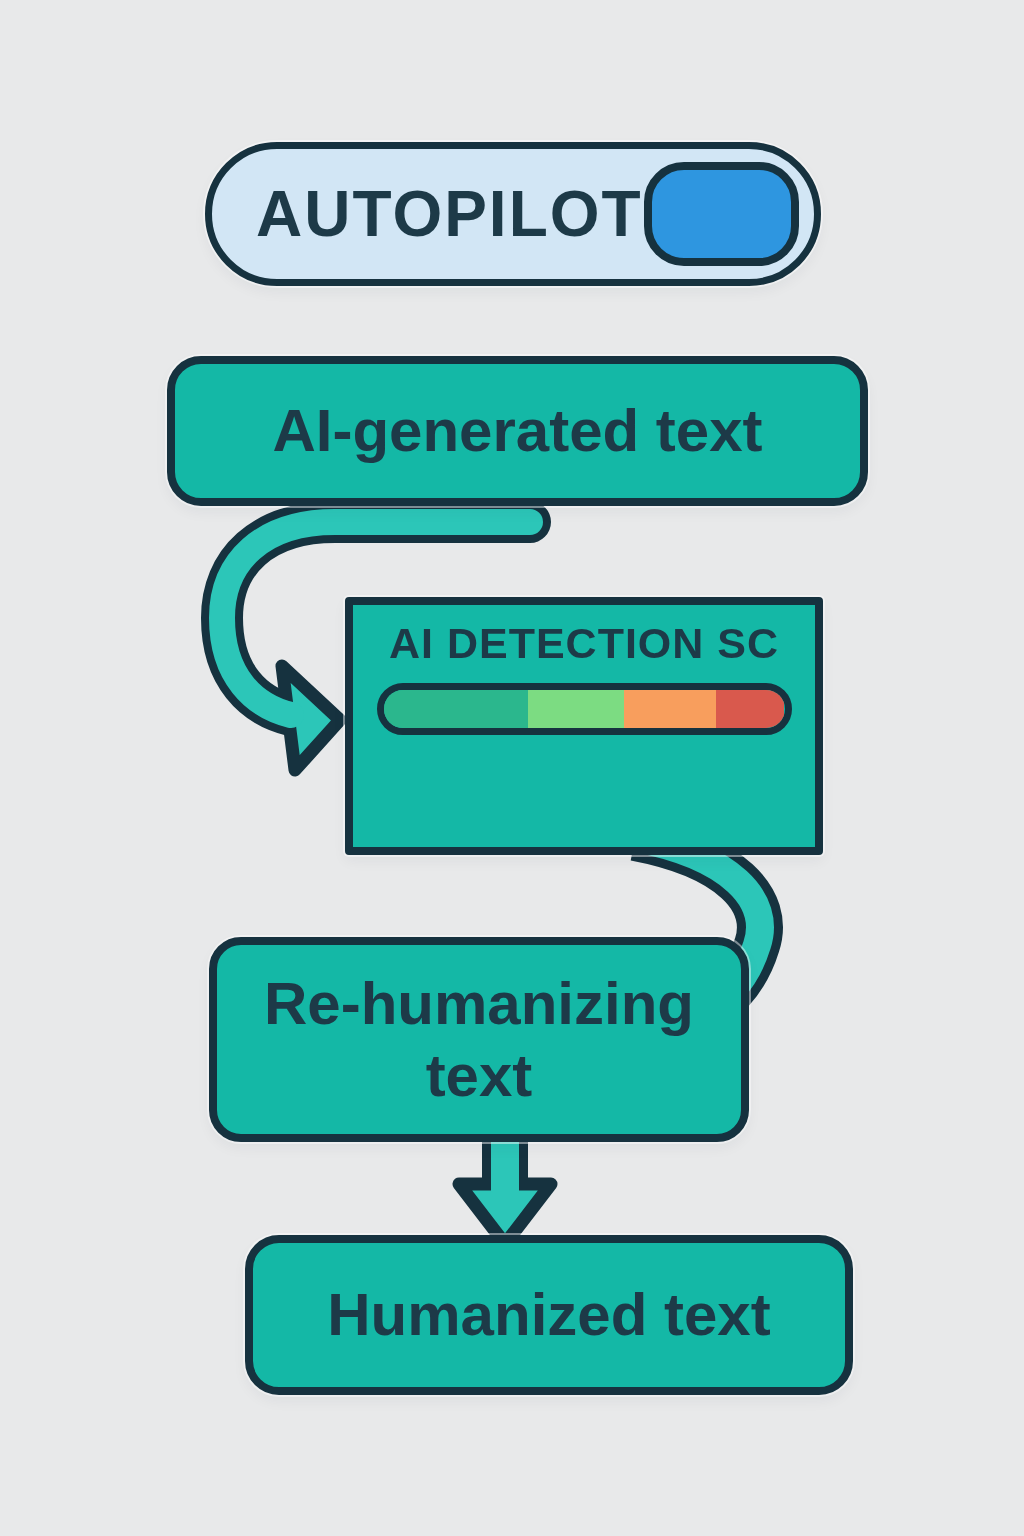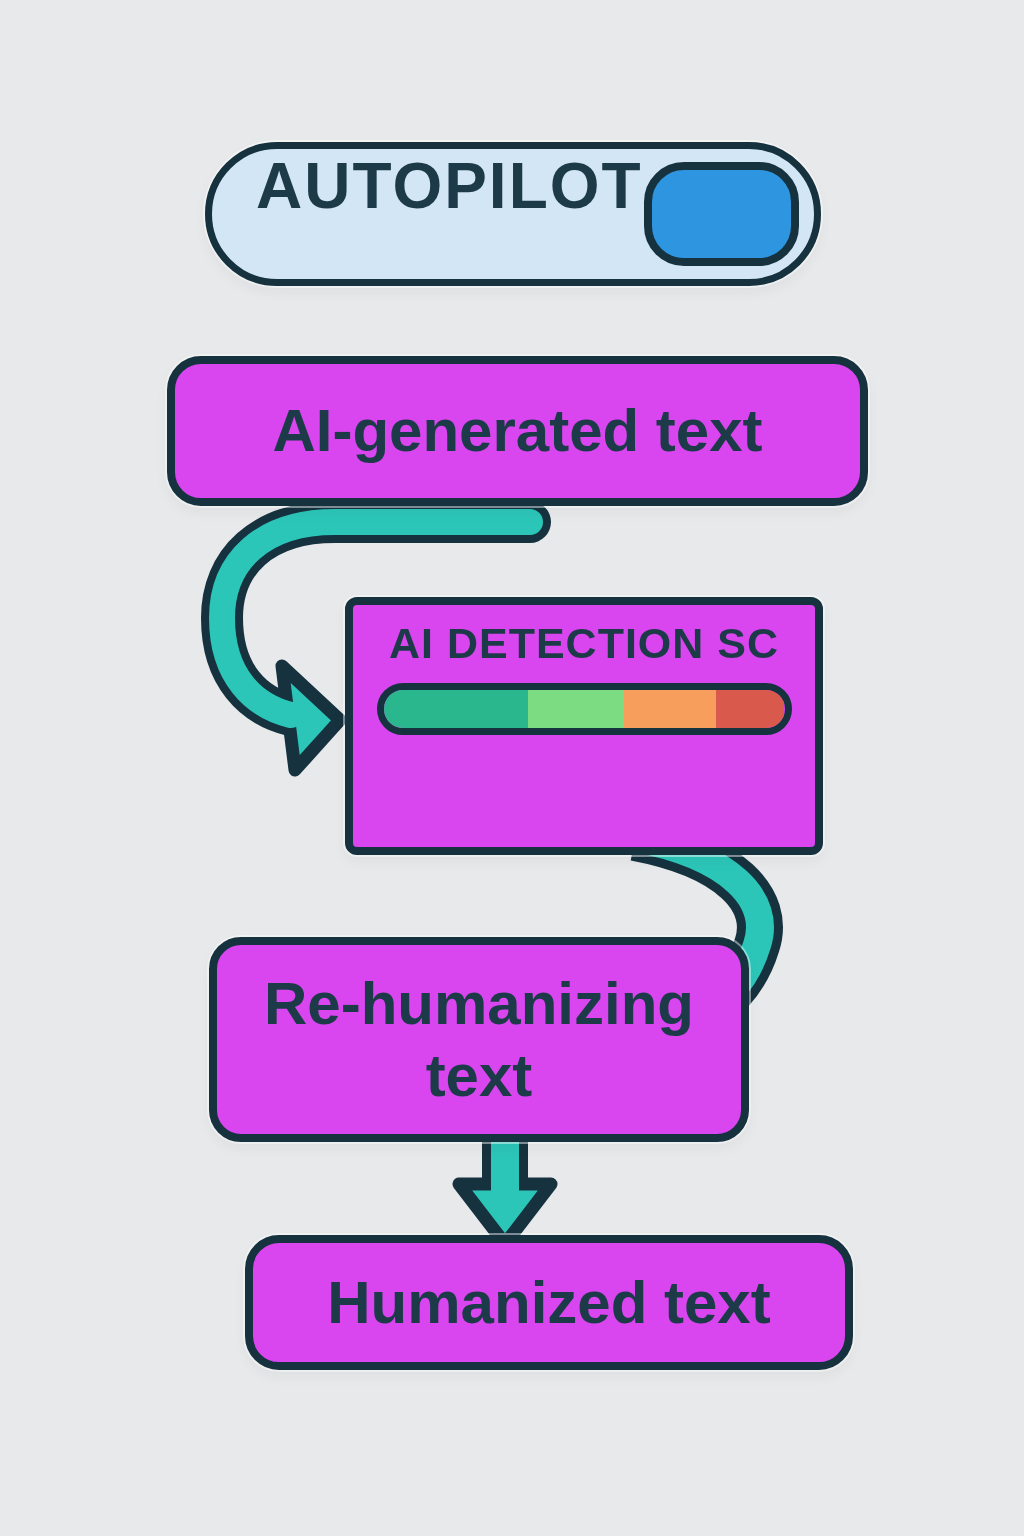--- a/index.html
+++ b/index.html
@@ -18,77 +18,77 @@
     width:1024px;height:1536px;
     background:var(--bg);
     overflow:hidden;
   }
   .arrow-layer{
     position:absolute;left:0;top:0;width:1024px;height:1536px;
     z-index:1;
   }
   .node{
     position:absolute;
-    background:#d946ef;
+    background:#14b8a6;
     border:8px solid var(--outline);
     border-radius:34px;
     z-index:2;
     display:flex;flex-direction:column;align-items:center;justify-content:center;
     box-shadow:0 0 0 2px rgba(255,255,255,.45), 0 6px 14px rgba(20,40,50,.05);
   }
   .node-label{
     color:var(--text);
     font-weight:700;
     text-align:center;
     line-height:1.16;
   }
   
   .pill{
     position:absolute;left:205px;top:142px;width:616px;height:144px;
     background:#d2e6f5;
     border:7px solid var(--outline);
     border-radius:72px;
     z-index:2;
-    display:flex;align-items:flex-start;
+    display:flex;align-items:center;
     box-shadow:0 0 0 2px rgba(255,255,255,.5), 0 6px 14px rgba(20,40,50,.05);
   }
   .pill-label{
     margin-left:44px;
     font-size:64px;font-weight:700;letter-spacing:2px;
     color:var(--text);
   }
   .knob{
     position:absolute;right:15px;top:50%;transform:translateY(-50%);
     width:155px;height:104px;
     background:#2e96e0;
     border:8px solid var(--outline);
     border-radius:40px;
   }
   
   .box-input{left:167px;top:356px;width:701px;height:150px;}
   .box-input .node-label{font-size:60px;}
-  .box-detection{left:345px;top:597px;width:478px;height:258px;border-radius:12px;justify-content:flex-start;padding-top:16px;}
+  .box-detection{left:345px;top:597px;width:478px;height:258px;border-radius:4px;justify-content:flex-start;padding-top:16px;}
   .detection-title{
     color:var(--text);font-weight:700;font-size:43px;letter-spacing:1px;line-height:1.05;
   }
   .detection-score{
     color:var(--text);font-weight:700;font-size:92px;line-height:1;margin-top:12px;
   }
   .detection-bar{
     margin-top:17px;
     width:415px;height:52px;
     border:7px solid var(--outline);
     border-radius:26px;
     overflow:hidden;
     display:flex;
   }
   .detection-bar>div{height:100%;}
   .box-process{left:165px;top:937px;width:540px;height:205px;border-radius:32px;margin-left:44px;}
   .box-process .node-label{font-size:60px;line-height:1.2;width:470px;}
-  .box-output{left:245px;top:1235px;width:608px;height:135px;}
+  .box-output{left:245px;top:1235px;width:608px;height:160px;}
   .box-output .node-label{font-size:60px;}
 </style>
 </head>
 <body>
 
 <div class="canvas">
 
   <svg class="arrow-layer" viewBox="0 0 1024 1536">
 
     <g>

